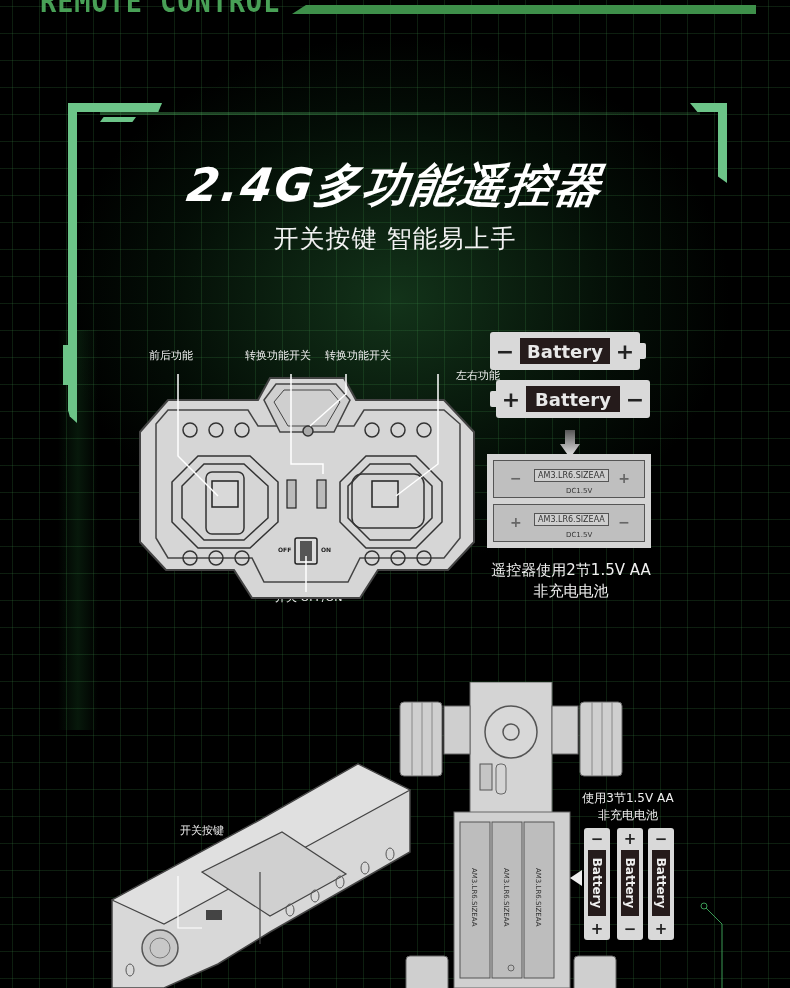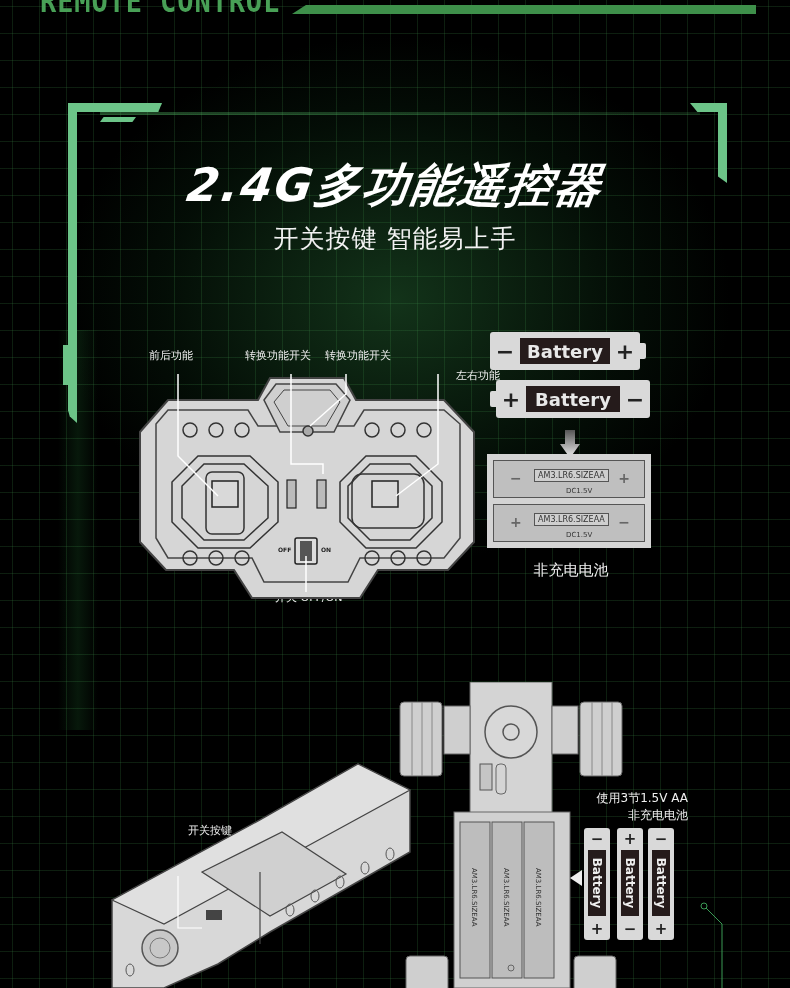--- a/index.html
+++ b/index.html
@@ -50,21 +50,21 @@
 .holder .slot .txt{position:absolute;left:40px;top:8px;font-size:8px;color:#333;border:1px solid #555;padding:1px 3px;background:#cfcfcf;}
 .holder .slot .dc{position:absolute;left:72px;top:26px;font-size:7px;color:#333;}
 .holder .slot .s{position:absolute;top:9px;font-size:14px;color:#666;font-weight:bold;}
 .batt-note{position:absolute;left:466px;top:560px;width:210px;text-align:center;font-size:15px;color:#f0f0f0;line-height:21px;}
 .car-body{position:absolute;}
 .vert-batt{position:absolute;width:26px;height:112px;background:#d9d9d9;border-radius:3px;}
 .vert-batt .core{position:absolute;left:4px;top:22px;width:18px;height:66px;background:#251b1b;}
 .vert-batt .core span{position:absolute;left:50%;top:50%;transform:translate(-50%,-50%) rotate(90deg);font-size:12px;font-weight:bold;color:#eee;white-space:nowrap;}
 .vert-batt .s1,.vert-batt .s2{position:absolute;left:0;width:26px;text-align:center;font-weight:bold;font-size:15px;color:#222;}
 .vert-batt .s1{top:2px;} .vert-batt .s2{bottom:2px;}
-.car-note{position:absolute;left:568px;top:790px;width:120px;text-align:right;font-size:12px;color:#f0f0f0;line-height:17px;}
+.car-note{position:absolute;left:568px;top:790px;width:120px;text-align:center;font-size:12px;color:#f0f0f0;line-height:17px;}
 .circuit{position:absolute;left:700px;top:896px;width:24px;height:92px;}
 </style>
 </head>
 <body>
 
 <div class="bg"></div>
 <div class="grid"></div>
 <div class="glowband"></div>
 
 <div class="top-title">REMOTE CONTROL</div>
@@ -164,20 +164,21 @@
   </div>
   <div class="slot" style="top:50px;">
     <span class="s" style="left:16px;">+</span>
     <span class="txt">AM3.LR6.SIZEAA</span>
     <span class="dc">DC1.5V</span>
     <span class="s" style="right:14px;">−</span>
   </div>
 </div>
 
 <div class="batt-note">
+  <div>遥控器使用2节1.5V AA</div>
   <div>非充电电池</div>
 </div>
 
 <svg class="car-body" style="left:110px;top:760px;width:320px;height:228px;" viewBox="0 0 320 228">
   <polygon points="2,140 150,60 248,4 300,30 300,92 160,172 108,204 54,228 2,228" fill="#d8d8d8" stroke="#444" stroke-width="1.5"></polygon>
   <polygon points="2,140 150,60 248,4 300,30 150,112 54,164" fill="#e0e0e0" stroke="#444" stroke-width="1.2"></polygon>
   <polygon points="92,112 172,72 236,114 160,156" fill="#d0d0d0" stroke="#444" stroke-width="1.2"></polygon>
   <line x1="150" y1="112" x2="150" y2="184" stroke="#444" stroke-width="1.2"></line>
   <circle cx="50" cy="188" r="18" fill="#c8c8c8" stroke="#555" stroke-width="1.5"></circle>
   <circle cx="50" cy="188" r="10" fill="none" stroke="#777" stroke-width="1"></circle>
@@ -185,21 +186,21 @@
   <g fill="none" stroke="#555" stroke-width="1">
     <ellipse cx="180" cy="150" rx="4" ry="6"></ellipse>
       <ellipse cx="205" cy="136" rx="4" ry="6"></ellipse>
       <ellipse cx="230" cy="122" rx="4" ry="6"></ellipse>
     <ellipse cx="255" cy="108" rx="4" ry="6"></ellipse>
       <ellipse cx="280" cy="94" rx="4" ry="6"></ellipse>
       <ellipse cx="20" cy="210" rx="4" ry="6"></ellipse>
   </g>
   <polyline points="68,116 68,168 92,168" fill="none" stroke="#fff" stroke-width="1.2"></polyline>
 </svg>
-<div class="label" style="left:188px;top:823px;">开关按键</div>
+<div class="label" style="left:180px;top:823px;">开关按键</div>
 
 <svg class="car-body" style="left:398px;top:682px;width:232px;height:306px;" viewBox="0 0 232 306">
   <g fill="#cfcfcf" stroke="#666" stroke-width="1">
     <rect x="2" y="20" width="42" height="74" rx="4"></rect>
     <rect x="182" y="20" width="42" height="74" rx="4"></rect>
     <rect x="8" y="274" width="42" height="40" rx="4"></rect>
     <rect x="176" y="274" width="42" height="40" rx="4"></rect>
   </g>
   <g stroke="#888" stroke-width="1">
     <line x1="14" y1="20" x2="14" y2="94"></line>

